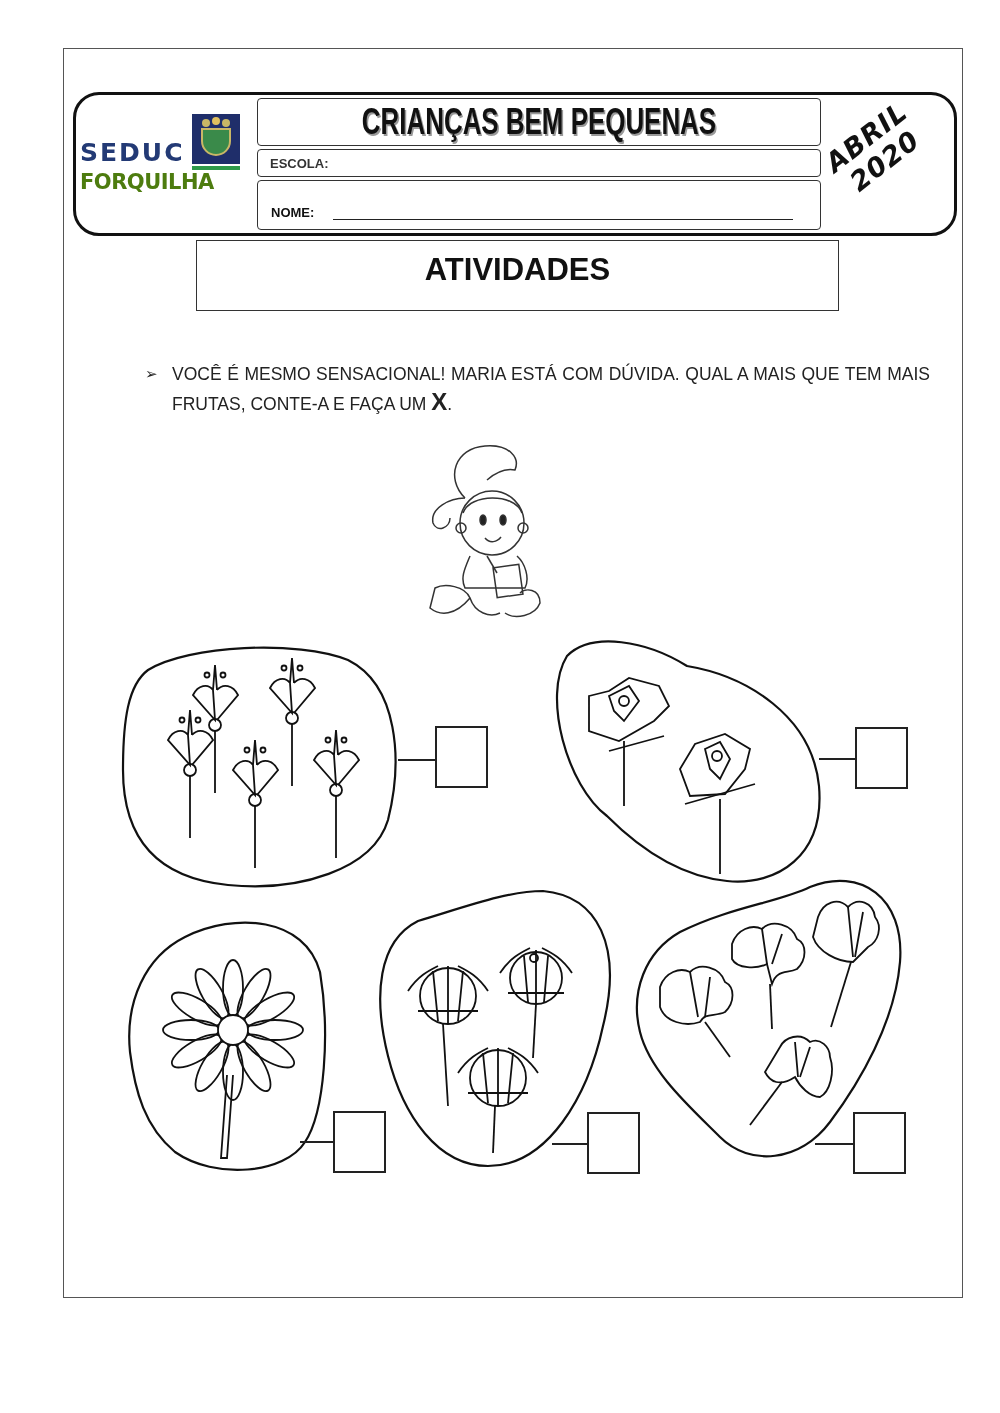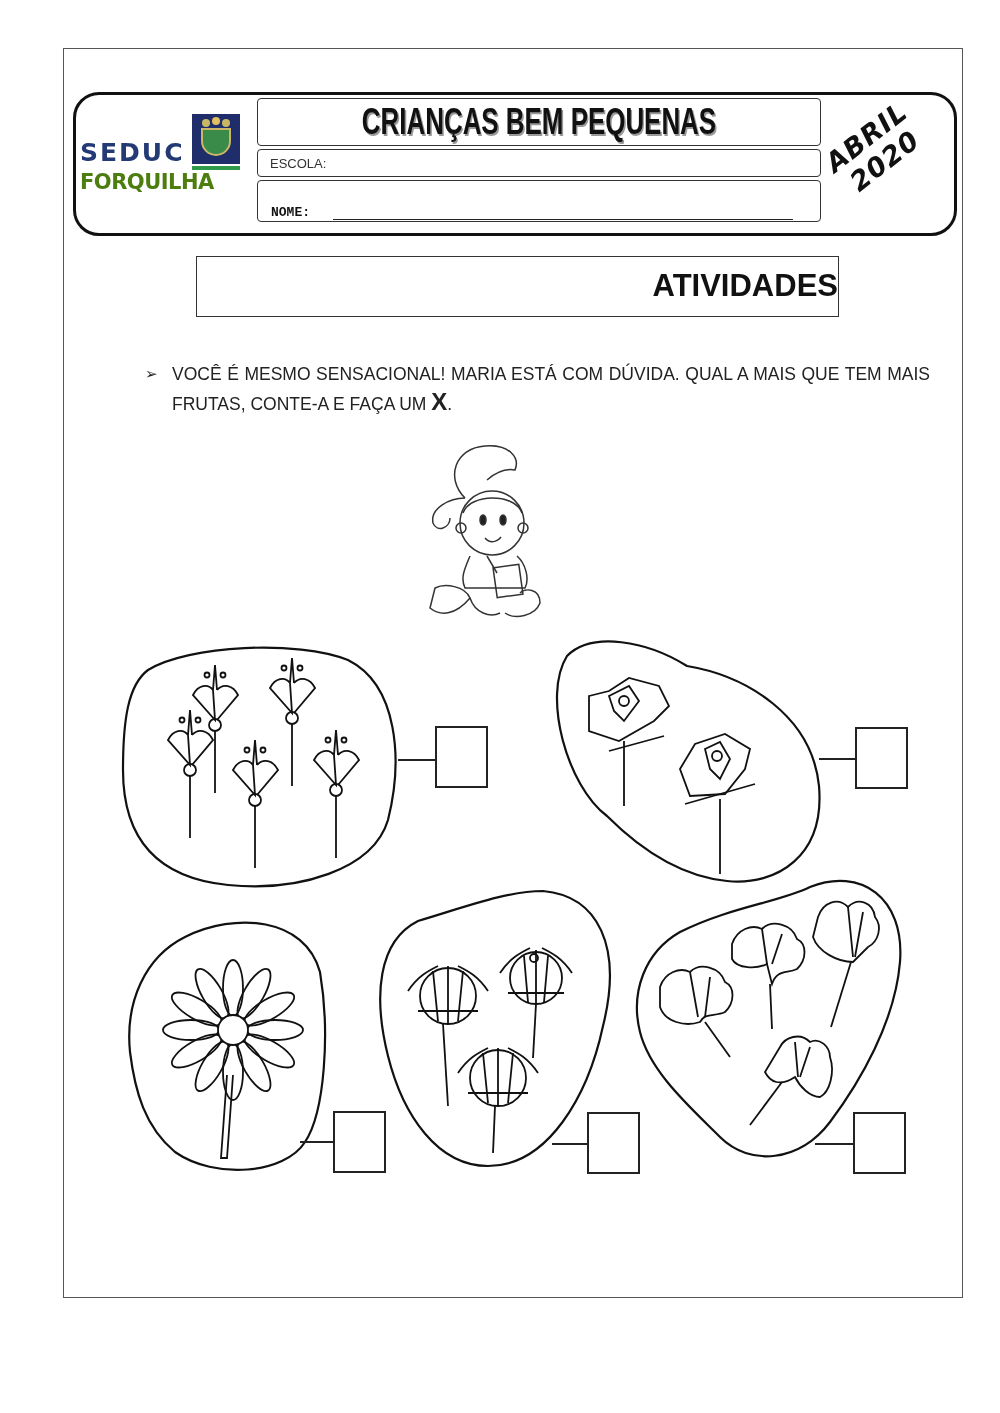--- a/index.html
+++ b/index.html
@@ -8,28 +8,28 @@
   .header-frame { position:absolute; left:73px; top:92px; width:884px; height:144px; border:3px solid #111; border-radius:26px; box-sizing:border-box; }
   .logo { position:absolute; left:80px; top:112px; width:175px; height:90px; }
   .logo-seduc { position:absolute; left:0; top:26px; font-size:25px; font-weight:900; letter-spacing:2px; color:#233a75; font-family:"DejaVu Sans", sans-serif; }
   .logo-forq { position:absolute; left:0; top:58px; font-size:21px; font-weight:900; color:#4d7c0f; font-family:"DejaVu Sans", sans-serif; letter-spacing:-0.5px; }
   .crest { position:absolute; left:112px; top:2px; width:48px; height:50px; background:#1f2e6a; }
   .crest-inner { position:absolute; left:9px; top:14px; width:30px; height:28px; border-radius:0 0 15px 15px; background:#3a8a4a; border:2px solid #c9b766; box-sizing:border-box; }
   .crest-stripe { position:absolute; left:0; bottom:-6px; width:48px; height:4px; background:#2f9a4a; }
   .field-box { position:absolute; left:257px; width:564px; border:1.5px solid #333; border-radius:4px; box-sizing:border-box; background:#fff; }
   .title-box { top:98px; height:48px; }
   .escola-box { top:149px; height:28px; }
-  .nome-box { top:180px; height:42px;font-family:Liberation Mono, monospace; }
+  .nome-box { top:180px; height:50px; }
   .title-text { position:absolute; left:0; right:0; top:2px; text-align:center; font-family:"Liberation Sans", sans-serif; font-weight:900; font-size:36px; transform:scaleX(0.72); letter-spacing:0; color:#111; text-shadow:2px 2px 0 #999; }
-  .escola-label { position:absolute; left:12px; top:6px; font-size:13px; color:#333; }
+  .escola-label { position:absolute; left:12px; top:6px; font-size:13px; color:#333;font-weight:bold; }
   .nome-label { position:absolute; left:13px; top:24px; font-size:13px; font-weight:bold; color:#111; }
   .nome-line { position:absolute; left:75px; top:38px; width:460px; border-bottom:1.5px solid #222; }
   .date-badge { position:absolute; left:838px; top:115px; width:100px; height:100px; transform:rotate(-38deg); text-align:center; font-weight:900; font-style:italic; font-size:27px; line-height:30px; color:#111; font-family:"DejaVu Sans", sans-serif; }
   .date-badge div { letter-spacing:1px; }
-  .section-box { position:absolute; left:196px; top:256px; width:643px; height:61px; border:1.5px solid #333; box-sizing:border-box; text-align:right; }
+  .section-box { position:absolute; left:196px; top:240px; width:643px; height:71px; border:1.5px solid #333; box-sizing:border-box; text-align:center; }
   .section-title { display:block; font-size:31px; font-weight:bold; line-height:58px; }
   .instruction { position:absolute; left:145px; top:360px; width:785px; font-size:17.5px; line-height:28px; color:#222; }
   .bullet { position:absolute; left:0; top:0; font-size:15px; }
   .instr-text { display:block; margin-left:27px; text-align:justify; }
   .instr-x { font-weight:bold; font-size:24px; }
   .girl { position:absolute; left:425px; top:438px; width:135px; height:185px; }
   .group { position:absolute; }
   .answer-box { position:absolute; border:2px solid #222; background:#fff; box-sizing:border-box; }
   .connector { position:absolute; border-top:2px solid #222; }
   svg { overflow:visible; }

